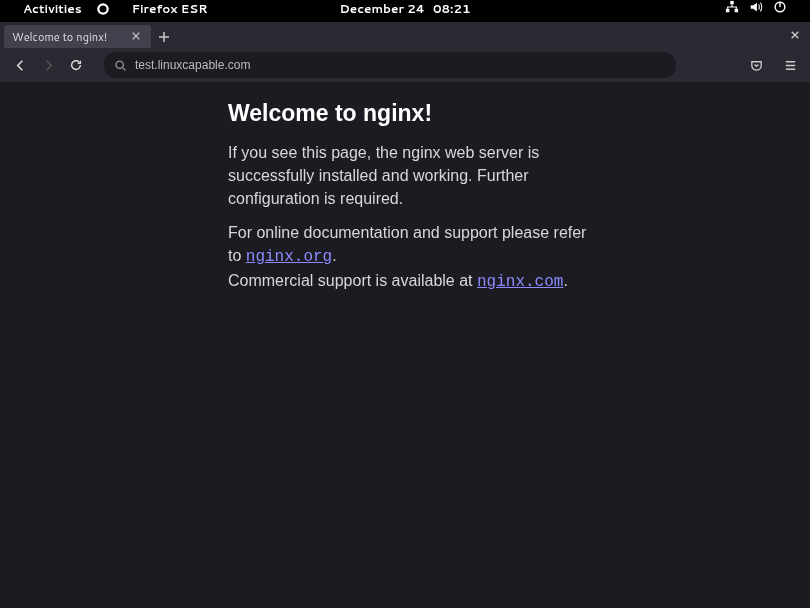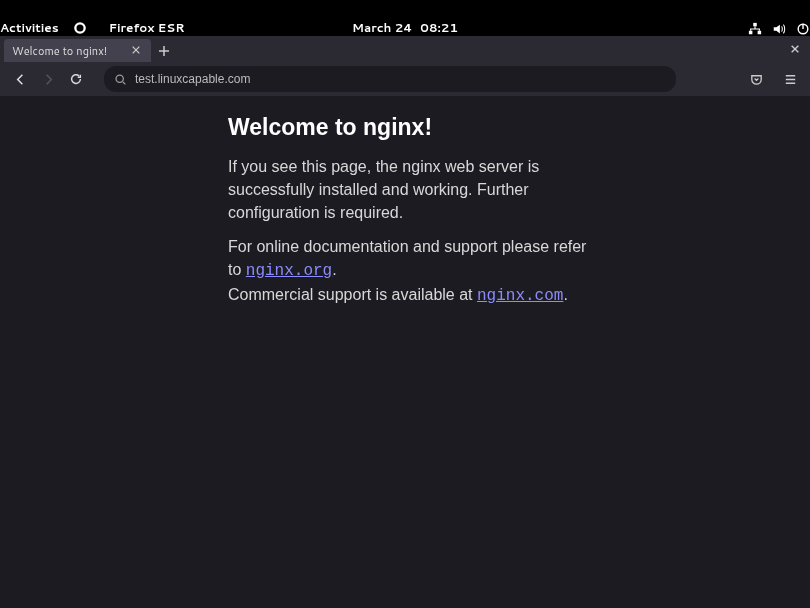--- a/index.html
+++ b/index.html
@@ -6,25 +6,25 @@
     body {
       width: 810px;
       height: 608px;
       background: #000;
       font-family: -apple-system, "Segoe UI", Cantarell, Ubuntu, sans-serif;
       overflow: hidden;
       color: #fff;
     }
     
     .topbar {
-      height: 36px;
+      height: 22px;
       background: #000;
       display: flex;
-      align-items: flex-end;
-      padding: 0 0;
+      align-items: flex-start;
+      padding: 0 23px;
       font-size: 12px;
       font-weight: 600;
     }
     .topbar-left { display: flex; align-items: center; gap: 14px; }
     .topbar-center { position: absolute; left: 50%; transform: translateX(-50%); display: flex; gap: 8px; }
     .topbar-right { margin-left: auto; display: flex; align-items: center; gap: 10px; }
     .app-item { display: flex; align-items: center; gap: 22px; }
     .ff-icon { width: 14px; height: 14px; }
     .sys-icon { width: 14px; height: 14px; display: inline-flex; align-items: center; justify-content: center; }
     
@@ -128,21 +128,21 @@
       <span class="ff-icon">
         <svg viewBox="0 0 24 24" width="14" height="14">
             <circle cx="12" cy="12" r="10" fill="#fff"></circle>
             <circle cx="12" cy="12" r="6" fill="#000"></circle>
           </svg>
       </span>
       <span>Firefox ESR</span>
     </span>
   </div>
   <div class="topbar-center">
-    <span>March 24</span>
+    <span>December 24</span>
     <span>08:21</span>
   </div>
   <div class="topbar-right">
     <span class="sys-icon">
       <svg viewBox="0 0 16 16" width="14" height="14" fill="#fff">
           <rect x="6" y="1" width="4" height="4"></rect>
           <rect x="1" y="10" width="4" height="4"></rect>
           <rect x="11" y="10" width="4" height="4"></rect>
           <path d="M8 5v3M3 10V8h10v2" stroke="#fff" stroke-width="1.3" fill="none"></path>
         </svg>

